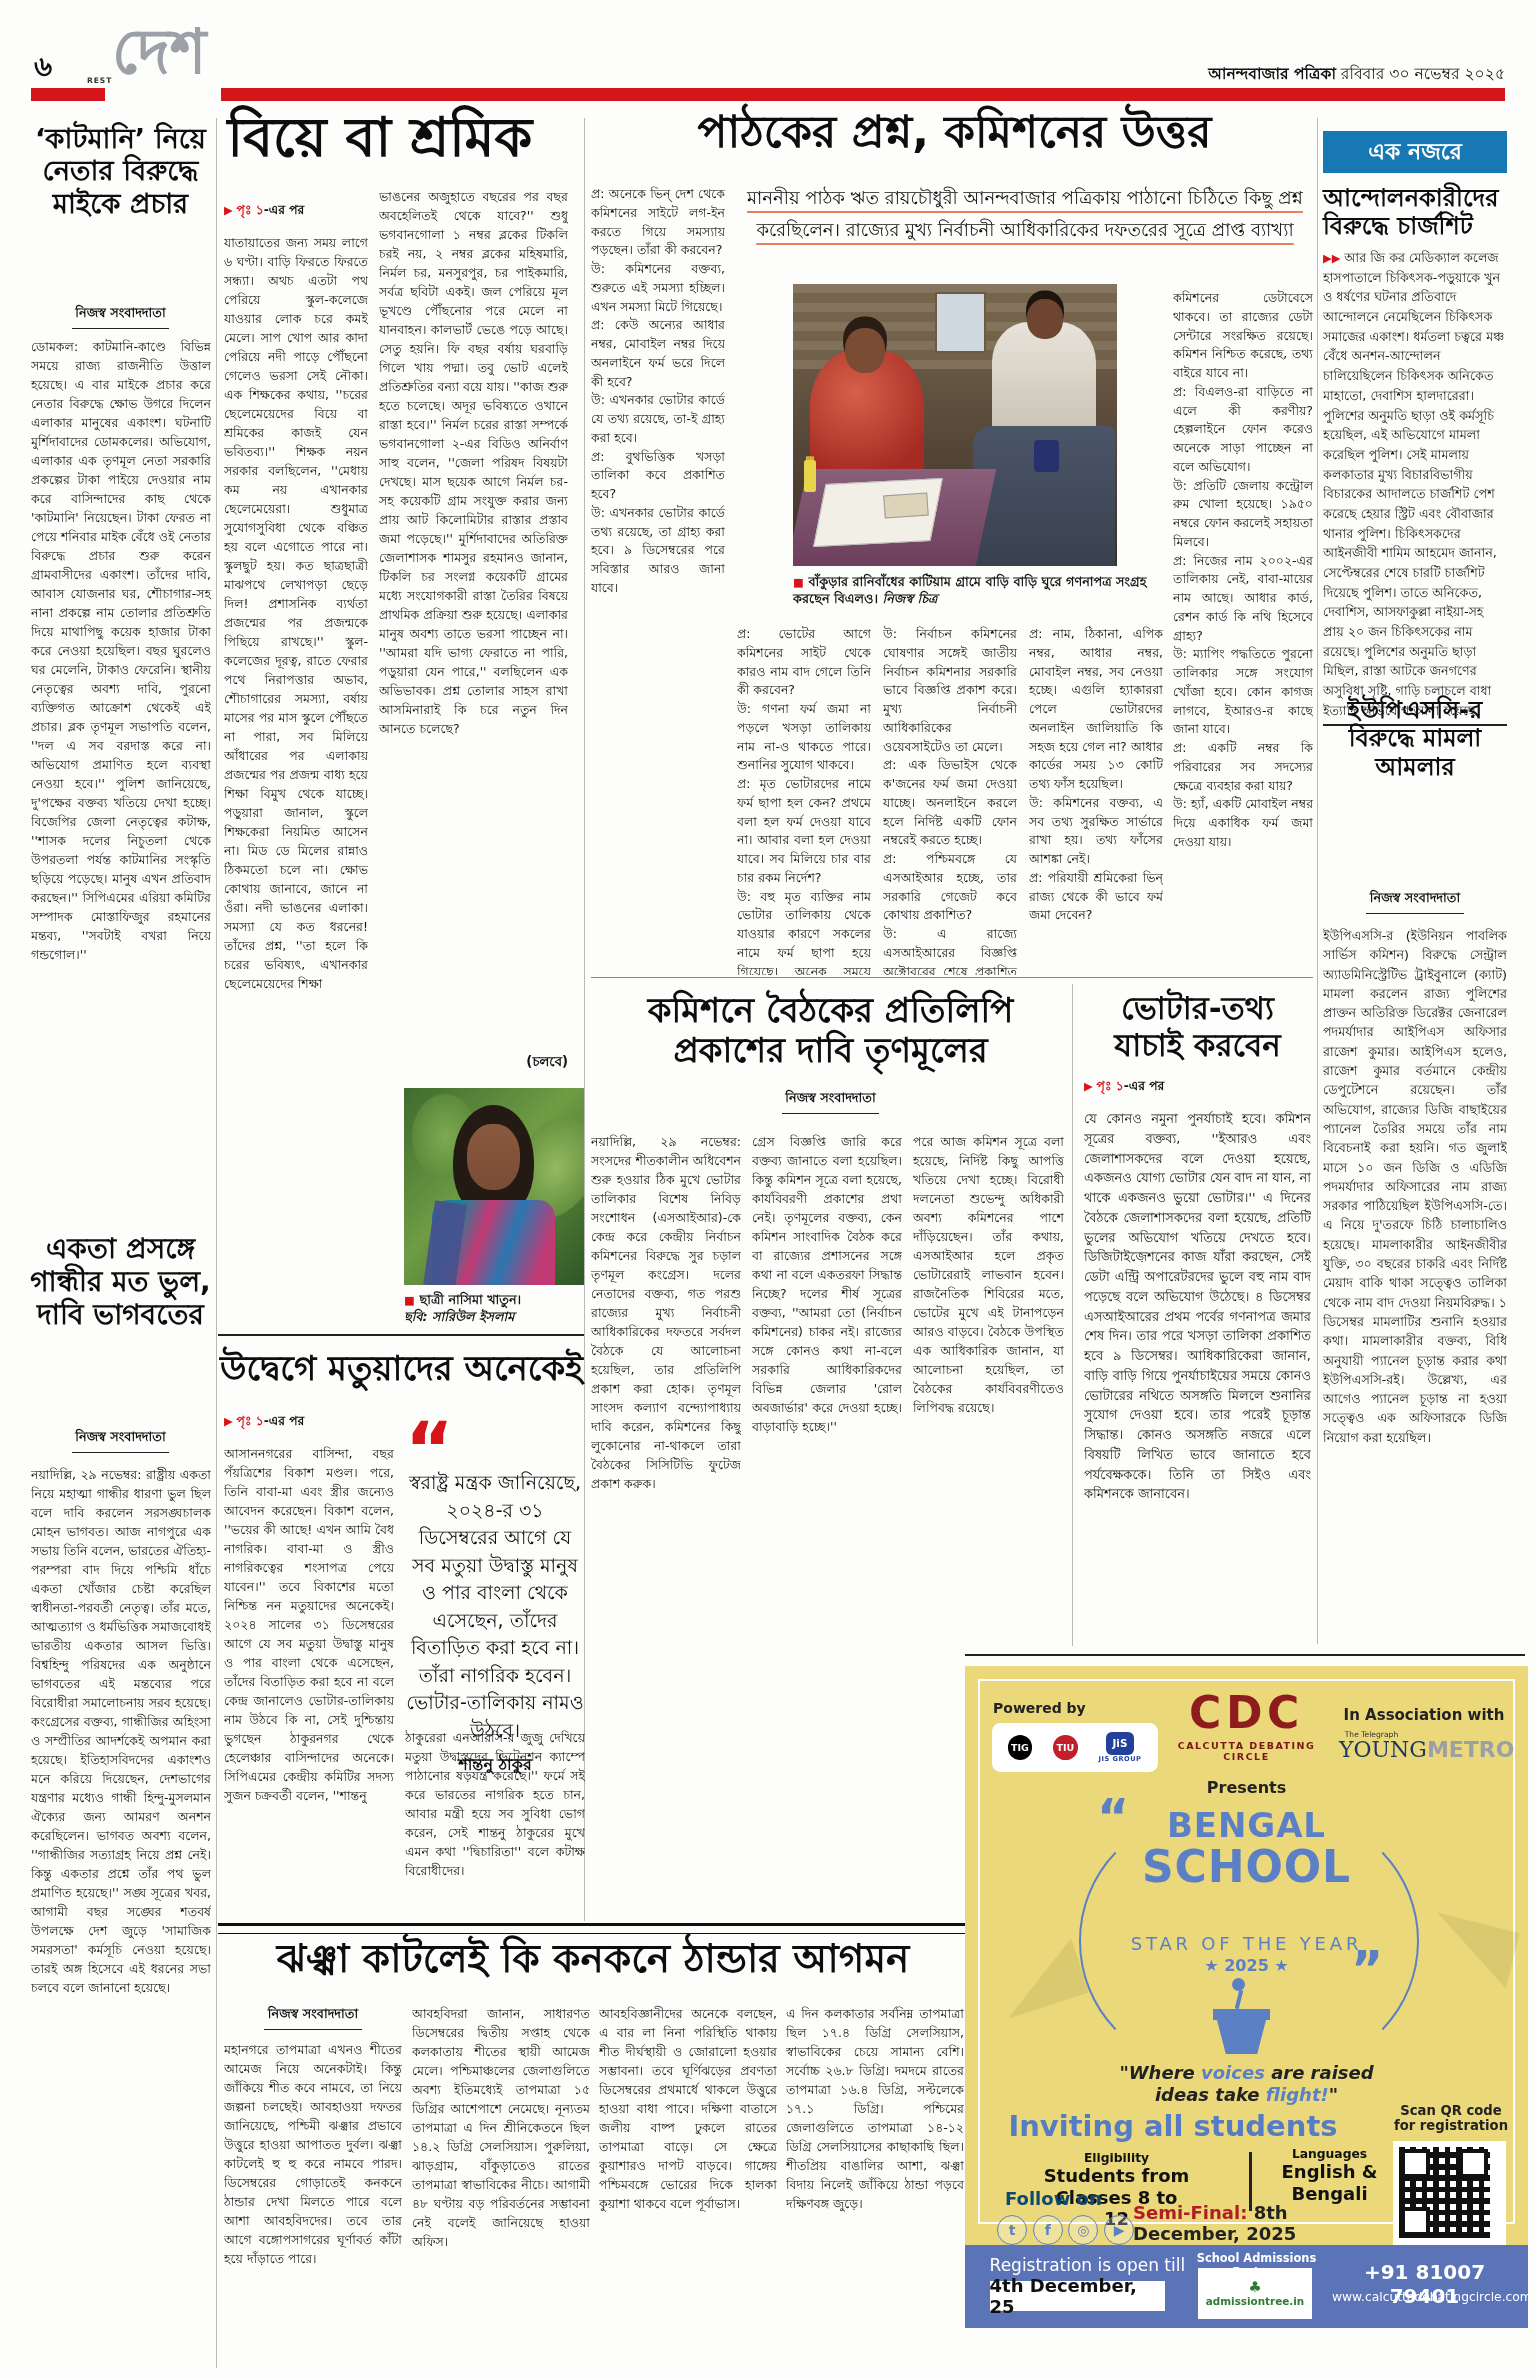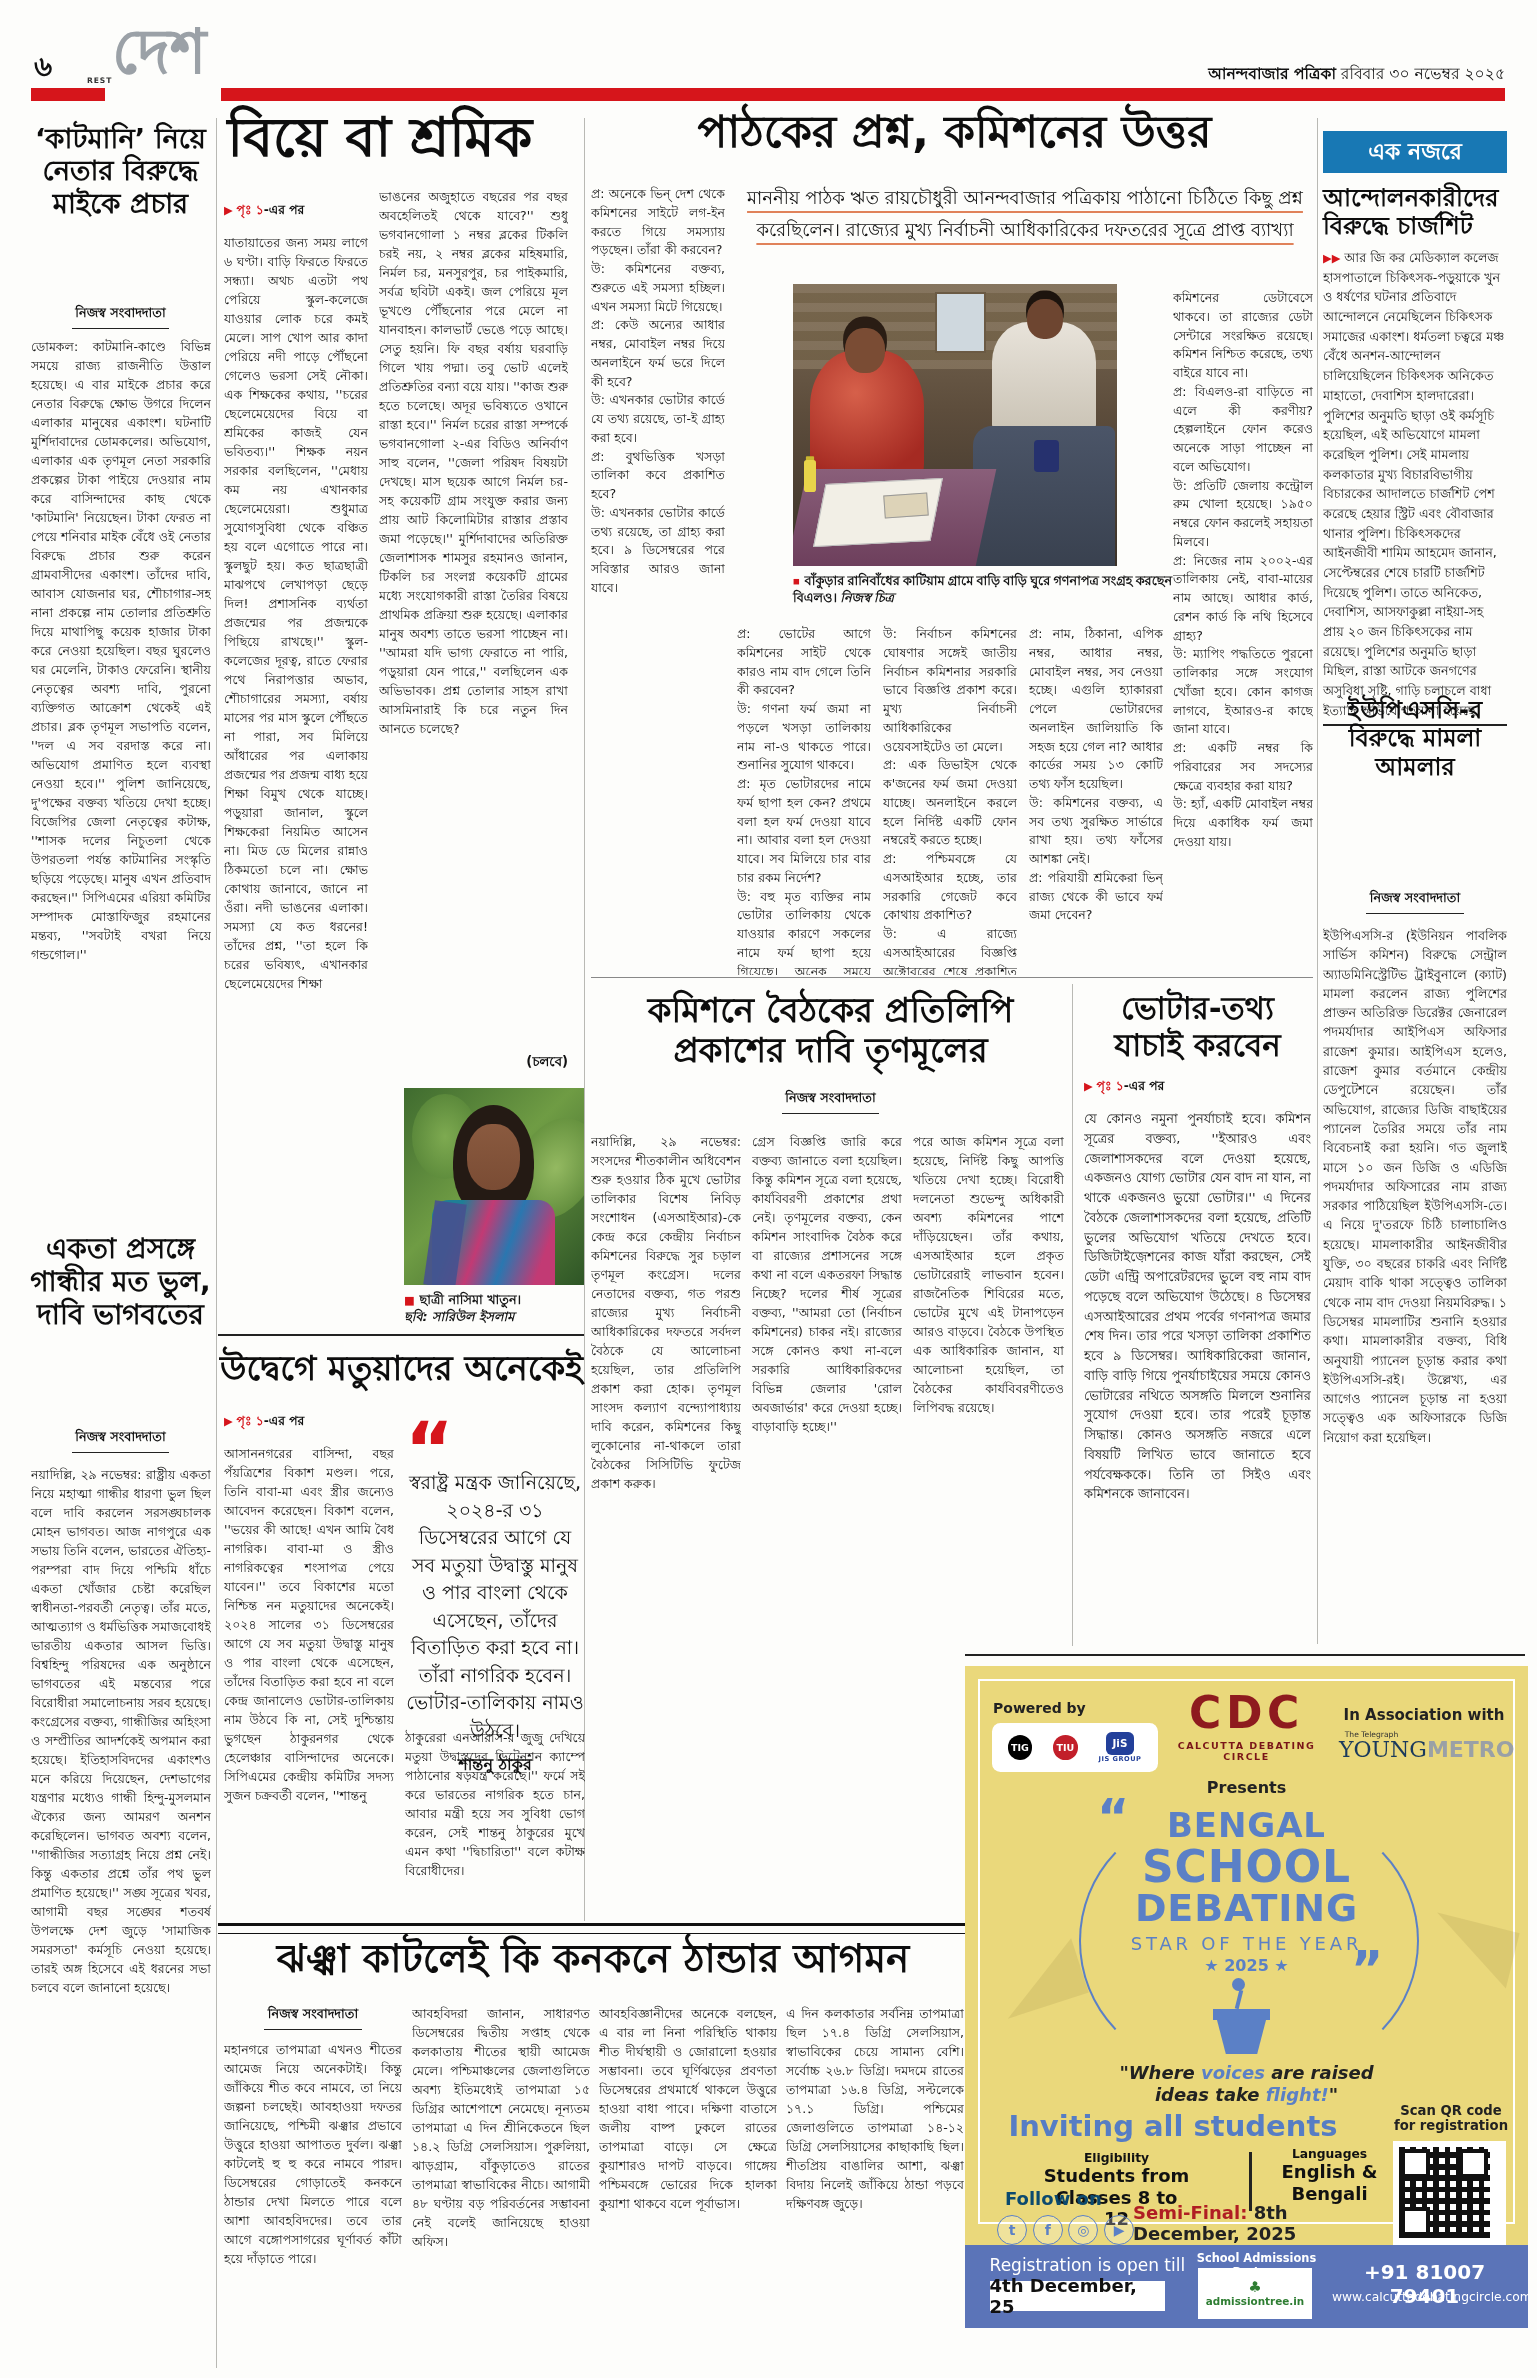--- a/index.html
+++ b/index.html
@@ -112,21 +112,21 @@
     <div class="abs" style="left:52px;top:44px;width:40px;height:45px;border-radius:46%;background:#7a4c34;box-shadow:0 -9.5px 0 1.9px #2a1d14;"></div>
     <div class="abs" style="left:199px;top:38px;width:104px;height:114px;border-radius:35% 35% 10% 10%;background:linear-gradient(#e8e3da,#c9c2b4);"></div>
     <div class="abs" style="left:234px;top:15px;width:36px;height:40px;border-radius:46%;background:#6d4530;box-shadow:0 -7.6px 0 0.9px #1d140e;"></div>
     <div class="abs" style="left:180px;top:142px;width:142px;height:140px;background:linear-gradient(#4b5568,#39414f);border-radius:19px 7.6px 0 0;"></div>
     <div class="abs" style="left:241px;top:156px;width:24.6px;height:32px;background:#26316e;border-radius:3.8px;"></div>
     <div class="abs" style="left:3.8px;top:185px;width:189px;height:97px;background:linear-gradient(#8a5f7a,#6d3f5c);transform:skewX(-12deg);"></div>
     <div class="abs" style="left:26.5px;top:197px;width:114px;height:61px;background:#f2efe6;transform:skewX(-14deg) rotate(-3deg);border:0.9px solid #bbb;"></div>
     <div class="abs" style="left:91px;top:210px;width:42px;height:21px;background:#ddd3b8;border:0.9px solid #999;transform:rotate(-4deg);"></div>
     <div class="abs" style="left:11.4px;top:176px;width:11.4px;height:32px;background:#e8d44a;border-radius:2.8px;box-shadow:0 -5.7px 0 -1.9px #c9b52f;"></div>
   </div>
-  <div class="abs caption" style="left:793px;top:573px;width:390px;font-family:Liberation Serif, serif;">
+  <div class="abs caption" style="left:793px;top:573px;width:390px;">
     <span class="sq">■</span><span>বাঁকুড়ার রানিবাঁধের কাটিয়াম গ্রামে বাড়ি বাড়ি ঘুরে গণনাপত্র সংগ্রহ করছেন বিএলও।</span>
     <span class="credit">নিজস্ব চিত্র</span>
   </div>
 
   <div class="abs qabody pre" style="left:591px;top:185px;width:134px;height:788px;">প্র: অনেকে ভিন্ দেশ থেকে কমিশনের সাইটে লগ-ইন করতে গিয়ে সমস্যায় পড়ছেন। তাঁরা কী করবেন?
 উ: কমিশনের বক্তব্য, শুরুতে এই সমস্যা হচ্ছিল। এখন সমস্যা মিটে গিয়েছে।
 প্র: কেউ অন্যের আধার নম্বর, মোবাইল নম্বর দিয়ে অনলাইনে ফর্ম ভরে দিলে কী হবে?
 উ: এখনকার ভোটার কার্ডে যে তথ্য রয়েছে, তা-ই গ্রাহ্য করা হবে।
 প্র: বুথভিত্তিক খসড়া তালিকা কবে প্রকাশিত হবে?
 উ: এখনকার ভোটার কার্ডে তথ্য রয়েছে, তা গ্রাহ্য করা হবে। ৯ ডিসেম্বরের পরে সবিস্তার আরও জানা যাবে।</div>
@@ -209,21 +209,20 @@
 
     <div class="abs" style="left:0;top:112px;width:563px;text-align:center;font-size:16px;font-weight:700;color:#222;">Presents</div>
 
     <div class="abs arcL" style="left:114px;top:150px;"></div>
     <div class="abs arcR" style="left:213px;top:150px;"></div>
     <div class="abs" style="left:132px;top:132px;font-size:49px;font-weight:800;color:#5b80c6;line-height:.8;">“</div>
     <div class="abs" style="left:386px;top:284px;font-size:49px;font-weight:800;color:#5b80c6;line-height:.8;">”</div>
 
     <div class="abs adtitle" style="left:0;top:142px;width:563px;font-size:34px;">BENGAL</div>
     <div class="abs adtitle" style="left:0;top:178px;width:563px;font-size:44px;">SCHOOL</div>
-    <div class="abs adtitle" style="left:0;top:223px;width:563px;font-size:38px;">DEBATING</div>
     <div class="abs" style="left:0;top:267px;width:563px;text-align:center;font-size:18px;letter-spacing:3.8px;color:#5b80c6;font-weight:500;">STAR OF THE YEAR</div>
     <div class="abs" style="left:0;top:290px;width:563px;text-align:center;font-size:16px;font-weight:700;color:#5b80c6;">★ 2025 ★</div>
 
     <div class="abs" style="left:267px;top:312px;width:13.2px;height:13.2px;border-radius:50%;background:#5b80c6;"></div>
     <div class="abs" style="left:272px;top:324px;width:3.8px;height:19px;background:#5b80c6;transform:rotate(14deg);"></div>
     <div class="abs" style="left:248px;top:343px;width:57px;height:11.4px;background:#5b80c6;"></div>
     <div class="abs" style="left:252px;top:354px;width:49px;height:34px;background:#5b80c6;clip-path:polygon(0 0,100% 0,82% 100%,18% 100%);"></div>
 
     <div class="abs" style="left:0;top:396px;width:563px;text-align:center;font-size:18px;font-weight:700;font-style:italic;color:#222;">
       <span>"Where </span><span class="ad-blue">voices</span><span> are raised</span>

